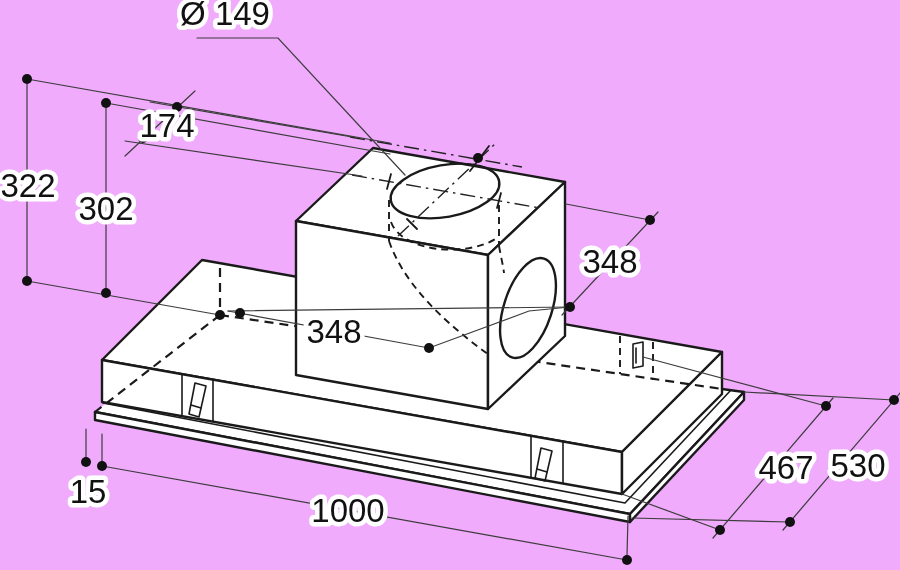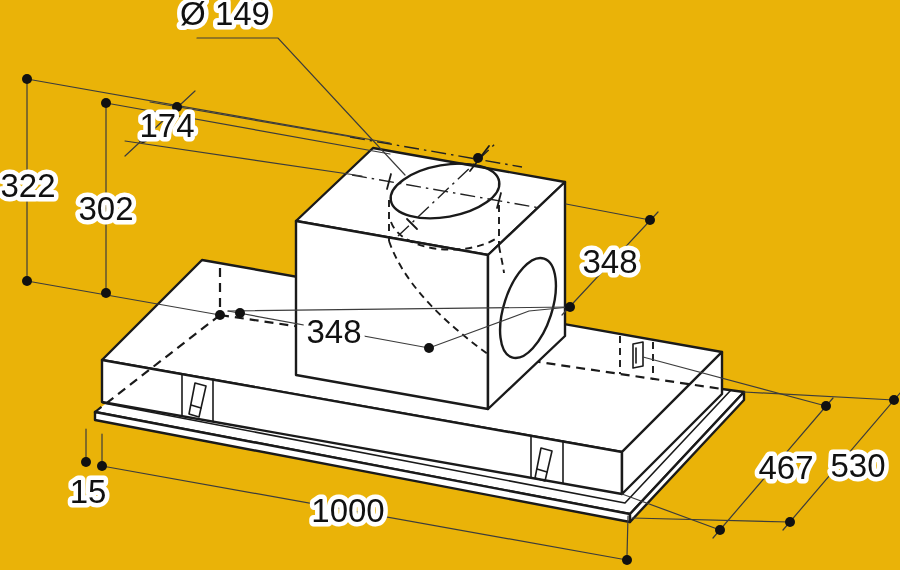--- a/index.html
+++ b/index.html
@@ -7,21 +7,21 @@
     padding: 0;
     background: #ffffff;
     width: 900px;
     height: 570px;
     overflow: hidden;
   }
   .drawing-wrap {
     width: 900px;
     height: 570px;
     position: relative;
-    background: #eab308;
+    background: #f0abfc;
   }
   svg {
     display: block;
   }
   
   .edge      { fill: none; stroke: #1a1a1a; stroke-width: 2.4; stroke-linejoin: round; stroke-linecap: round; }
   .edge-thin { fill: none; stroke: #1a1a1a; stroke-width: 1.6; stroke-linejoin: round; stroke-linecap: round; }
   .face      { fill: #ffffff; stroke: #1a1a1a; stroke-width: 2.4; stroke-linejoin: round; }
   .face-ns   { fill: #ffffff; stroke: none; }
   .hidden-d  { fill: none; stroke: #1a1a1a; stroke-width: 2.2; stroke-dasharray: 9 6; stroke-linecap: butt; }

